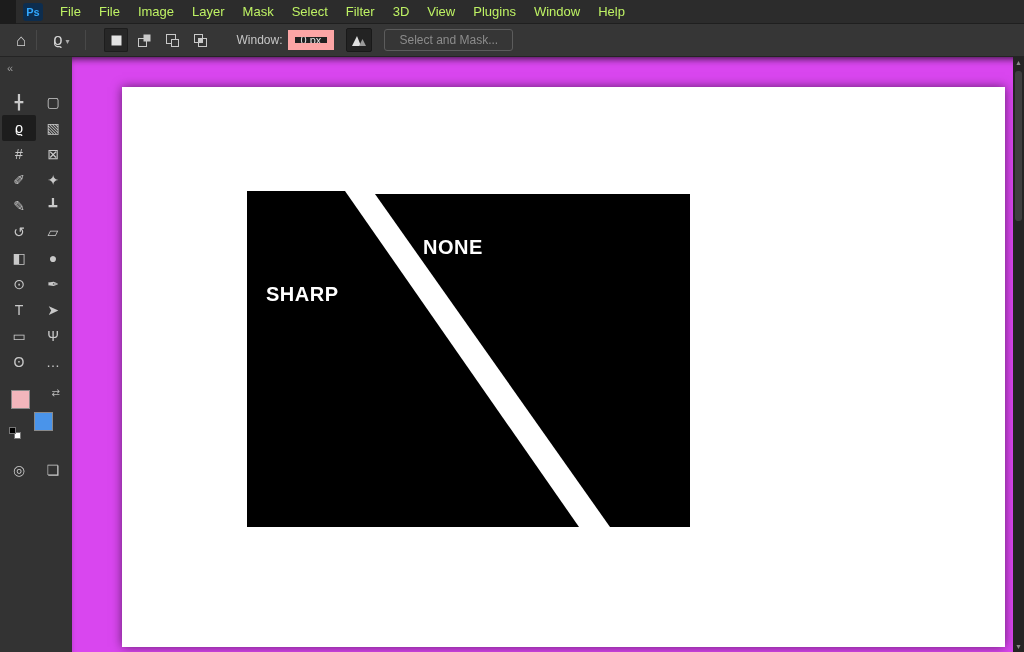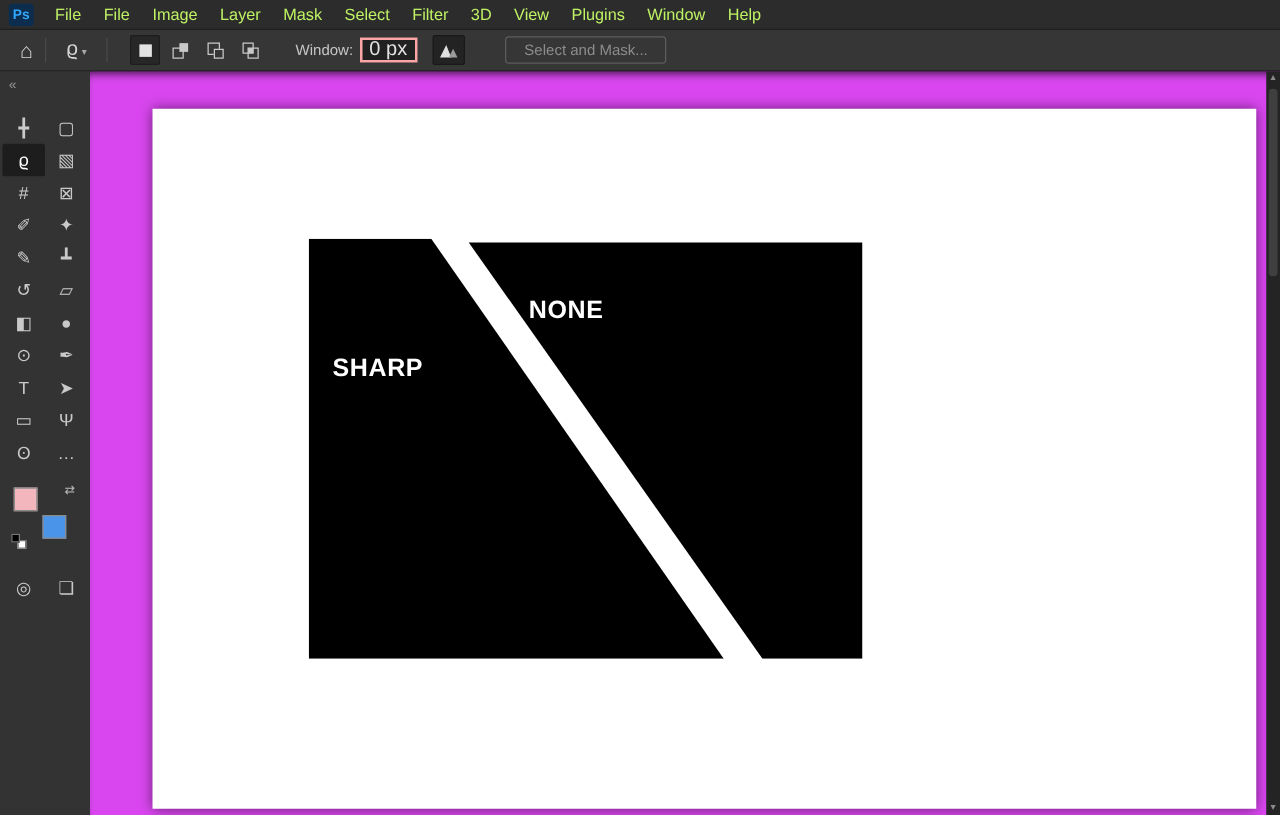--- a/index.html
+++ b/index.html
@@ -2,47 +2,47 @@
 <html><head>
 <meta charset="utf-8">
 <style>
   * { box-sizing: border-box; margin: 0; padding: 0; }
   html,body { width:1024px; height:652px; overflow:hidden; background:#1c1c1c;
     font-family:"Liberation Sans","DejaVu Sans",sans-serif; }
   .app { width:1024px; height:652px; display:flex; flex-direction:column; }
 
   
   .menubar { height:24px; background:#2c2c2c; display:flex; align-items:center;
-    border-bottom:1px solid #1f1f1f; flex:0 0 24px; }
+    border-bottom:1px solid #1f1f1f; flex:0 0 24px;margin-left:16px; }
   .ps-logo { width:20px; height:18px; margin:0 8px 0 7px; border-radius:3px;
     background:#0d2d4e; color:#31a8ff; font-size:11px; font-weight:bold;
     display:flex; align-items:center; justify-content:center; }
   .menu-item { padding:0 9px; font-size:13px; color:#bef264; height:24px;
     line-height:23px; cursor:default; }
 
   
   .optionsbar { height:33px; background:#363636; display:flex; align-items:center;
     border-bottom:1px solid #242424; flex:0 0 33px; }
   .home { margin-left:16px; font-size:17px; color:#d6d6d6; line-height:1; }
   .sep { width:1px; height:20px; background:#484848; margin:0 10px; }
   .toolpreset { display:flex; align-items:flex-end; gap:3px; padding:2px 6px;
     color:#d6d6d6; font-size:16px; line-height:1; }
   .caret { font-size:8px; color:#a8a8a8; margin-bottom:2px; }
   .modes { display:flex; gap:4px; margin:0 8px; }
   .mode-btn { width:24px; height:24px; display:flex; align-items:center;
     justify-content:center; border-radius:2px; background:transparent; border:none; }
   .mode-btn.active { background:#272727; box-shadow:inset 0 0 0 1px #1d1d1d; }
   .feather-label { margin-left:16px; font-size:12px; color:#c6c6c6; }
   .feather-input { width:46px; height:20px; margin-left:6px; background:#212121;
-    border:2px solid #fca5a5; color:#e2e2e2; font-size:16px; padding:0 5px;
+    border:7px solid #fca5a5; color:#e2e2e2; font-size:11px; padding:0 5px;
     font-family:inherit; }
   .icon-btn { width:26px; height:24px; margin-left:12px; background:#232323;
     border:1px solid #191919; border-radius:2px; display:flex; align-items:center;
     justify-content:center; }
-  .sam { margin-left:32px; height:22px; padding:0 14px; background:transparent;
+  .sam { margin-left:12px; height:22px; padding:0 14px; background:transparent;
     border:1px solid #5c5c5c; border-radius:3px; color:#8c8c8c; font-size:12px;
     font-family:inherit; }
 
   
   .main { display:flex; flex:1; min-height:0; }
   .toolpanel { width:72px; background:#333333; flex:0 0 72px; display:flex;
     flex-direction:column; }
   .collapse { padding:5px 0 0 7px; color:#999; font-size:11px; height:22px; }
   .tools, .panel-bottom { margin:10px auto 0; display:grid;
     grid-template-columns:34px 34px; }

